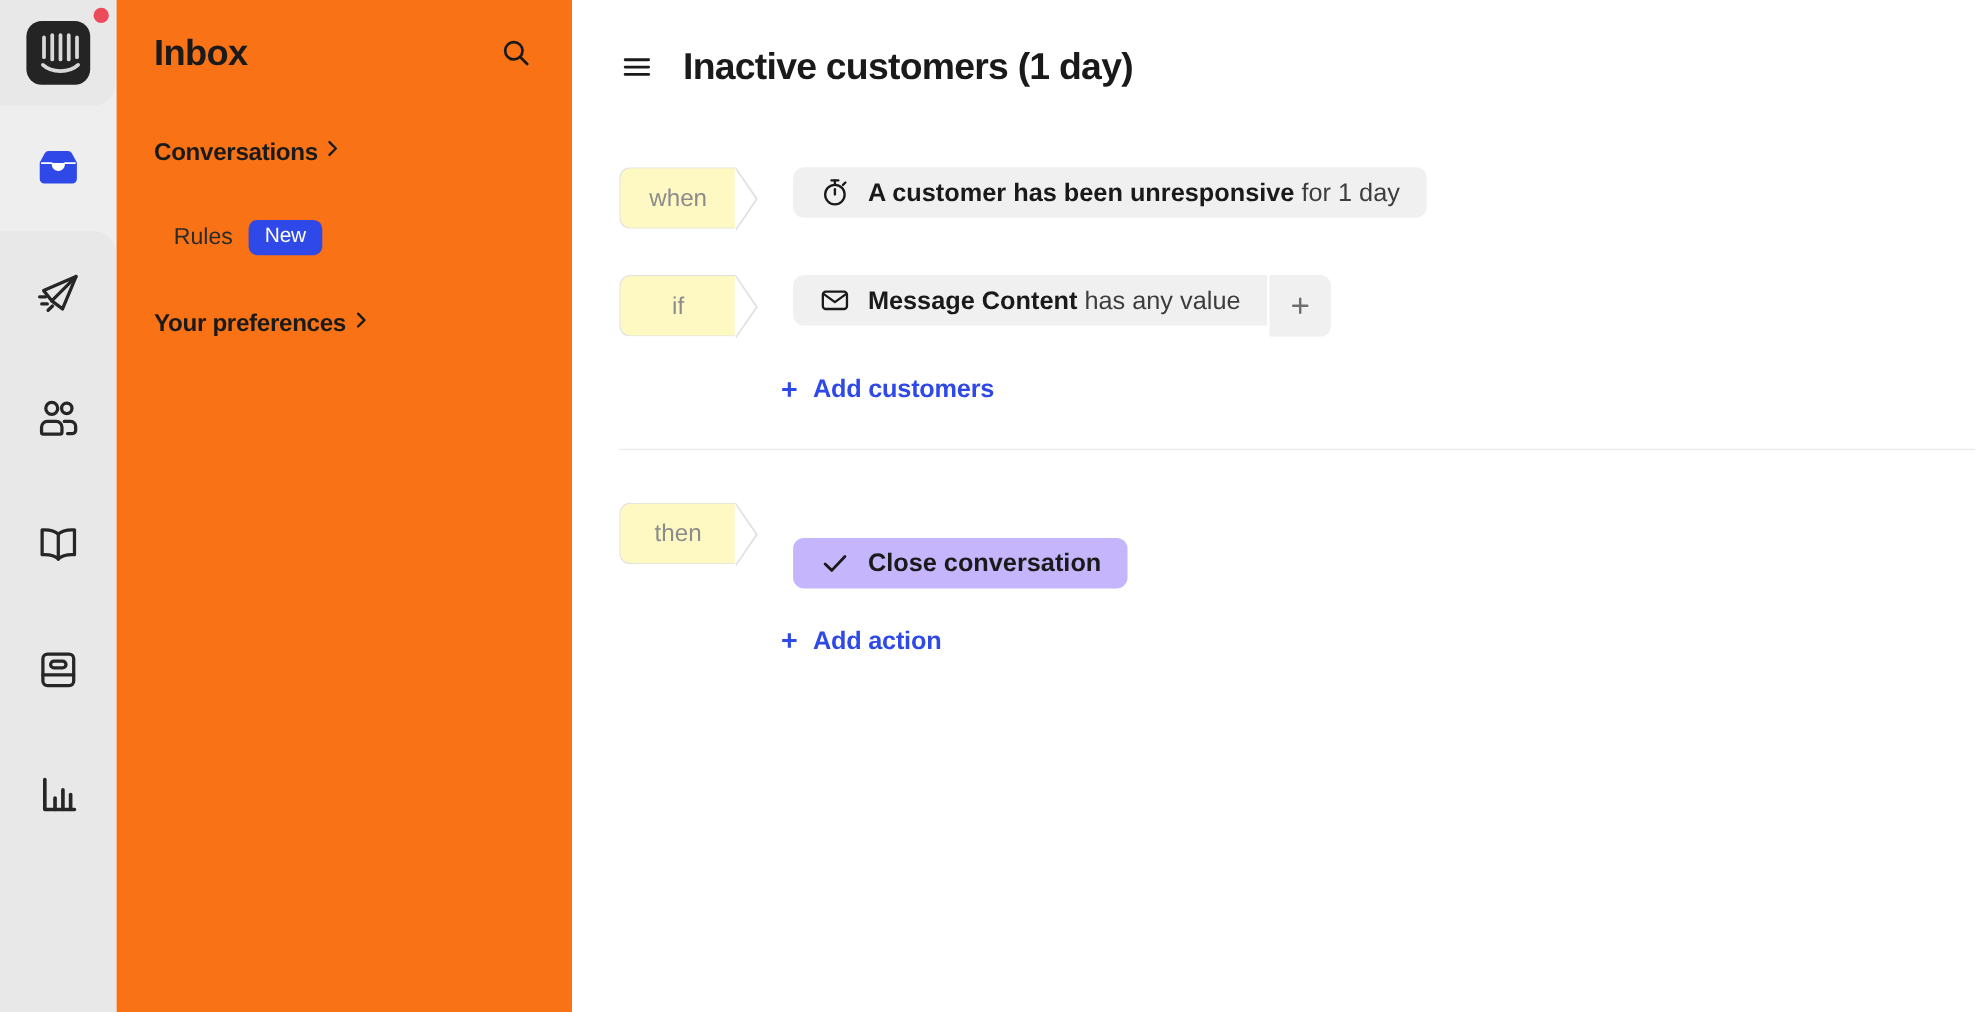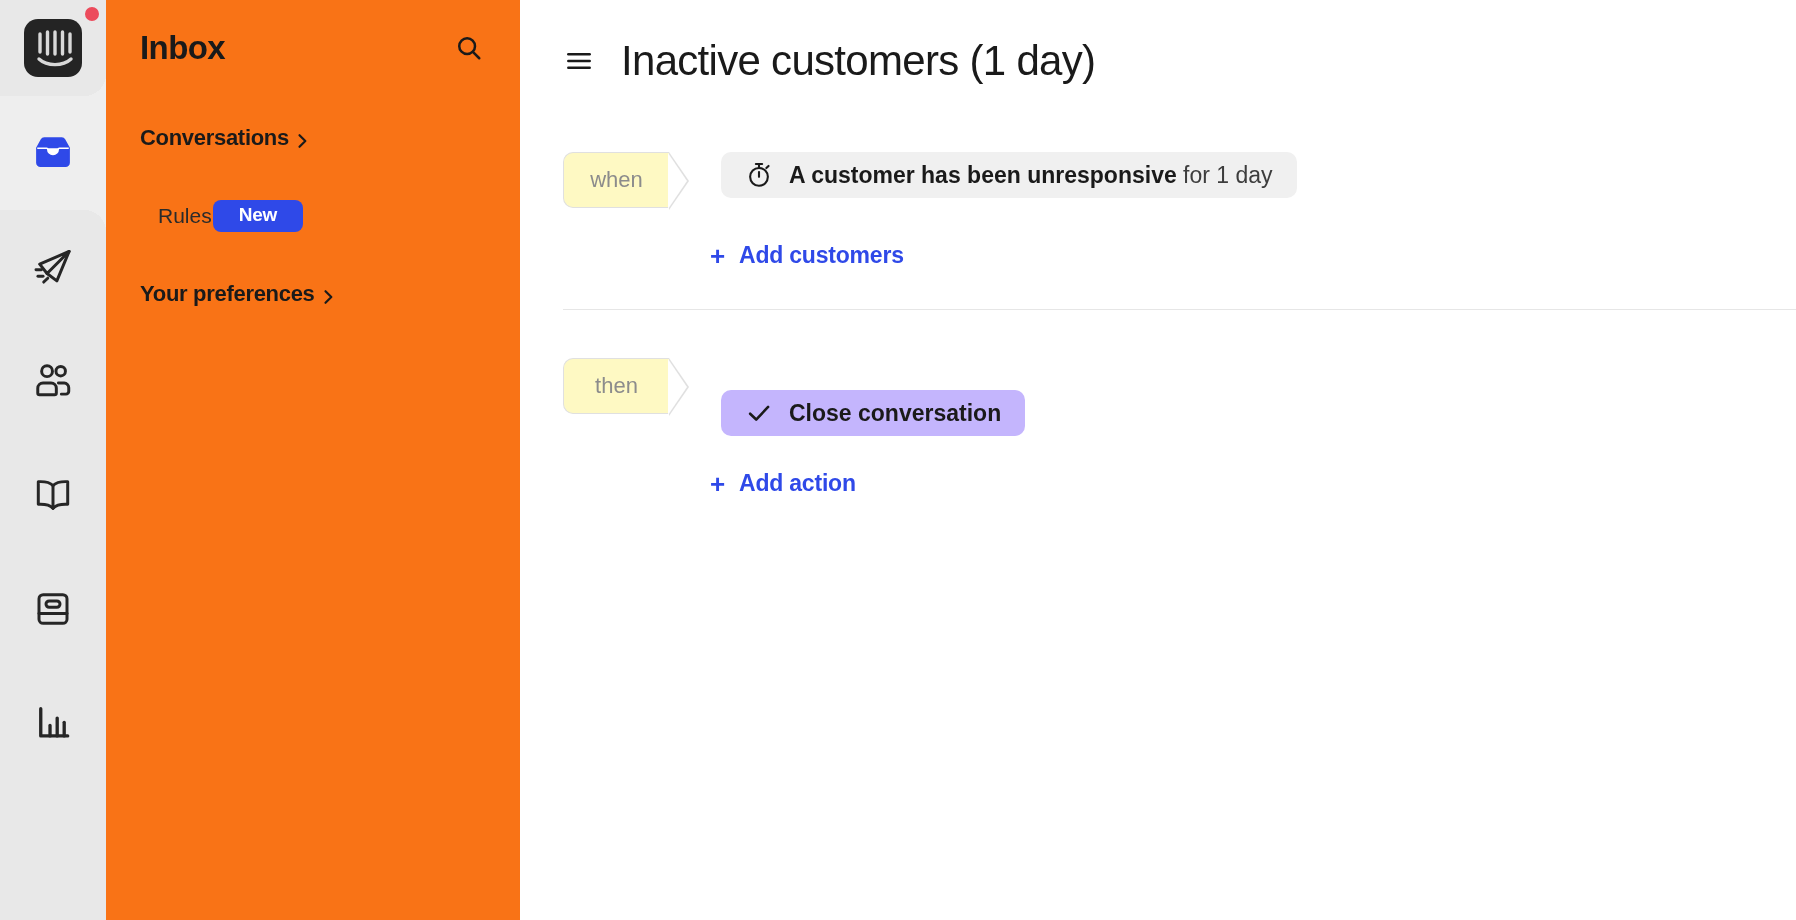--- a/index.html
+++ b/index.html
@@ -69,52 +69,52 @@
   .sidebar-title {
     font-size: 33px; font-weight: 700; color: #1a1a1a;
     letter-spacing: -0.6px; flex: 1;
   }
   .search-btn {
     width: 34px; height: 34px; display: flex;
     align-items: center; justify-content: center; cursor: pointer;
   }
   .nav { padding: 18px 0 0 0; }
   .nav-group-head {
-    display: flex; align-items: flex-end; gap: 3px;
+    display: flex; align-items: flex-start; gap: 3px;
     padding: 11px 34px; cursor: pointer;
   }
   .nav-group-label {
     font-size: 22px; font-weight: 700; color: #1a1a1a;
     letter-spacing: -0.3px;
   }
   .nav-sub {
-    display: flex; align-items: center; gap: 1px;
+    display: flex; align-items: center; gap: 14px;
     padding: 10px 34px 10px 52px; cursor: pointer;
   }
   .nav-sub-label { font-size: 21px; color: #2b2b2b; font-weight: 400; }
   .badge-new {
     background: #2f49e8; color: #fff;
-    font-size: 19px; font-weight: 700;
-    padding: 4px 26px 6px; border-radius: 8px;
+    font-size: 19px; font-weight: 400;
+    padding: 4px 15px 6px; border-radius: 8px;
     letter-spacing: -0.2px;
   }
   .nav-spacer { height: 28px; }
 
   
   .main {
     flex: 1; height: 920px; background: #ffffff;
     overflow: hidden; position: relative;
   }
   .main-header {
     display: flex; align-items: center; gap: 26px;
     padding: 30px 40px 0 43px; height: 92px;
   }
   .hamburger { width: 32px; height: 32px; cursor: pointer; flex: 0 0 32px; }
   .page-title {
-    font-size: 42px; font-weight: 400; color: #1a1a1a;
+    font-size: 34px; font-weight: 700; color: #1a1a1a;
     letter-spacing: -0.7px; white-space: nowrap;
   }
 
   .rule-body { padding: 0 0 0 0; }
   .rule-row {
     display: flex; align-items: flex-start;
     padding: 0 0 0 43px; margin-top: 22px;
   }
   .tag {
     position: relative;
@@ -328,20 +328,43 @@
               <line x1="12" y1="2.6" x2="12" y2="6"></line>
               <line x1="18.3" y1="6.1" x2="20.2" y2="4.2"></line>
             </svg>
           </span>
           <span class="pill-text">
             <b>A customer has been unresponsive</b><span class="light"> for 1 day</span>
           </span>
         </div>
       </div>
 
+      <div class="rule-row" style="margin-top:42px;">
+        <div class="tag">if</div>
+        <div class="tag-gap"></div>
+        <div class="pill-group">
+          <div class="pill">
+            <span class="pill-icon">
+              <svg width="28" height="28" viewBox="0 0 24 24" fill="none" stroke="#1a1a1a" stroke-width="1.8" stroke-linecap="round" stroke-linejoin="round">
+                <rect x="2.6" y="5.2" width="18.8" height="13.6" rx="2.4"></rect>
+                <polyline points="3.4,7.2 12,13.4 20.6,7.2"></polyline>
+              </svg>
+            </span>
+            <span class="pill-text">
+              <b>Message Content</b><span class="light"> has any value</span>
+            </span>
+          </div>
+          <div class="pill-add">
+            <svg width="24" height="24" viewBox="0 0 24 24" stroke="#6e6e6e" stroke-width="2.2" stroke-linecap="round">
+              <line x1="12" y1="5.6" x2="12" y2="18.4"></line>
+              <line x1="5.6" y1="12" x2="18.4" y2="12"></line>
+            </svg>
+          </div>
+        </div>
+      </div>
 
       <div class="row-indent" style="margin-top:34px;">
         <div class="add-link">
           <span class="plus">+</span>
           <span>Add customers</span>
         </div>
       </div>
 
       <div class="divider"></div>
 

